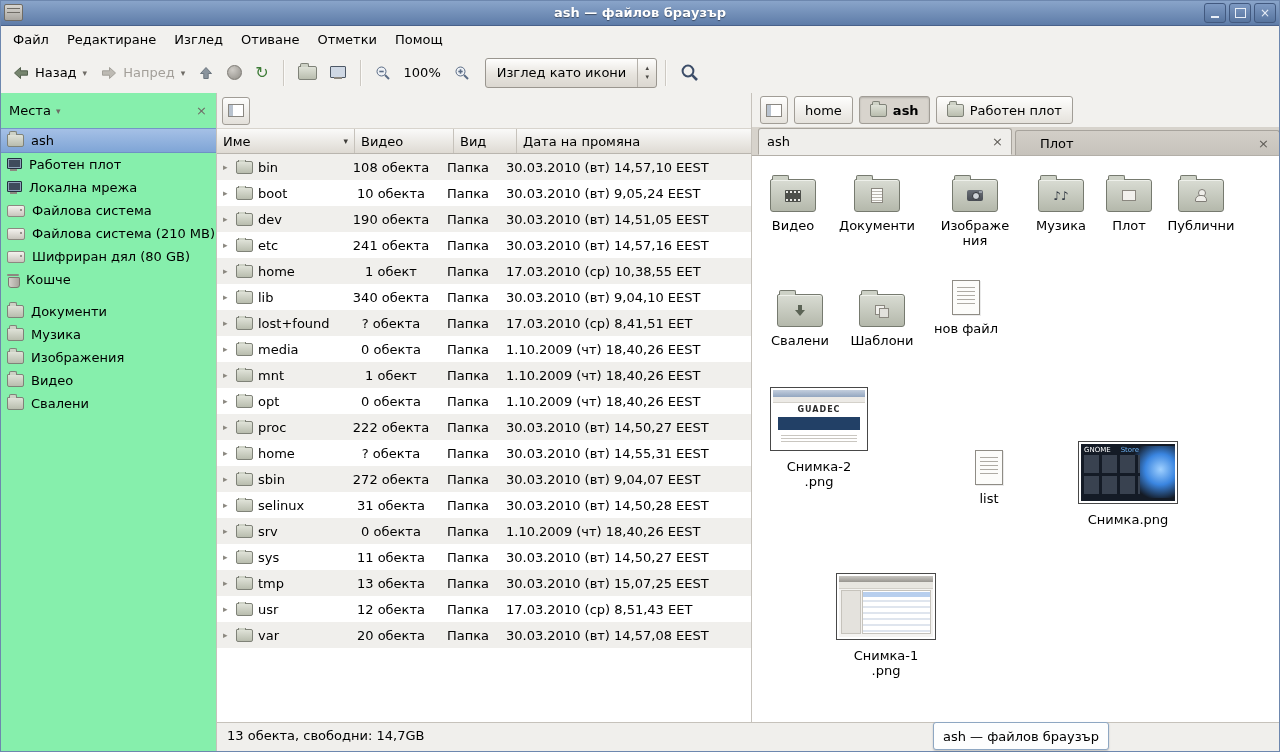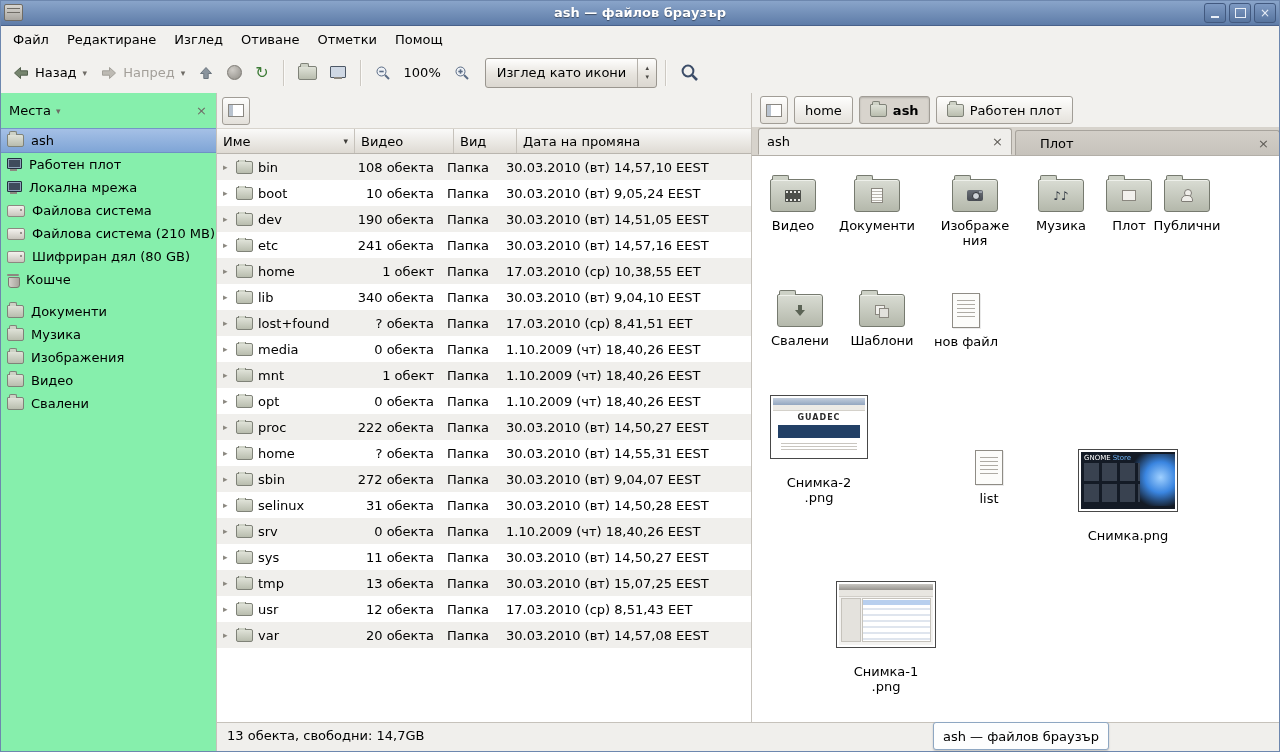--- a/index.html
+++ b/index.html
@@ -78,21 +78,21 @@
   .pane-ico{width:14px;height:11px;border:1px solid #8a8781;background:linear-gradient(90deg,#b9c3cf 0 4px,#fff 4px)}
   .list-head{display:flex;height:24px;background:linear-gradient(#fafaf9,#dedad3);border-bottom:1px solid #b9b5ae;flex:none}
   .hcell{display:flex;align-items:center;padding:0 6px;border-right:1px solid #c6c2bb}
   .hc-name{width:125px}.hc-size{width:86px}.hc-type{width:50px}.hc-date{flex:1;border-right:none}
   .sortcaret{margin-left:auto;font-size:9px;color:#3f3d3a}
   .rows{flex:1;overflow:hidden}
   .lrow{height:26px;display:flex;align-items:center}
   .lrow:nth-child(odd){background:#f0efec}
   .c-name{width:125px;display:flex;align-items:center;gap:5px;padding-left:6px;overflow:hidden}
   .exp{font-size:9px;color:#8a877f;width:8px;flex:none}
-  .c-size{width:86px;text-align:right;padding-right:8px}
+  .c-size{width:86px;text-align:center;padding-right:8px}
   .c-type{width:50px;padding-left:5px}
   .c-date{flex:1;padding-left:9px;white-space:pre}
   .statusbar{position:absolute;left:217px;right:0;top:722px;height:30px;background:#f0efec;
              border-top:1px solid #c6c2bb;padding:5px 10px;z-index:5}
 
   
   .iconpane{position:absolute;left:752px;top:93px;width:528px;height:629px;display:flex;flex-direction:column;background:#fff}
   .pathbar{height:34px;background:#f2f1ee;display:flex;align-items:center;gap:6px;padding:0 8px;flex:none}
   .pbtn{height:26px;display:flex;align-items:center;gap:6px;padding:0 10px;border:1px solid #a19d96;border-radius:3px;
         background:linear-gradient(#fefefd,#e5e2dc)}
@@ -135,35 +135,35 @@
   .emb-copy{width:14px;height:12px;position:relative}
   .emb-copy::before{content:"";position:absolute;left:0;top:0;width:8px;height:8px;background:#f1f0ec;border:1px solid #8a877f}
   .emb-copy::after{content:"";position:absolute;left:4px;top:3px;width:8px;height:8px;background:#e2e1dc;border:1px solid #8a877f}
 
   .bigfile{width:26px;height:33px;background:#fcfcfa;border:1px solid #8f8c85;position:relative;margin:4px auto 0;
            box-shadow:1px 1px 0 rgba(0,0,0,.08)}
   .bigfile::after{content:"";position:absolute;left:4px;right:4px;top:6px;height:20px;
                   background:repeating-linear-gradient(#aeaba4 0 1px,transparent 1px 4px)}
 
   
-  .thumb{margin:16px auto;border:1px solid #484848;background:#fff;padding:2px}
+  .thumb{margin:8px auto;border:1px solid #484848;background:#fff;padding:2px}
   .tinner{position:relative;overflow:hidden}
   .t2{width:92px;height:58px;background:#fff}
   .t2 .bar{position:absolute;left:0;top:0;right:0;height:7px;background:linear-gradient(#c3cedd,#93a6c0)}
   .t2 .mline{position:absolute;left:0;top:7px;right:0;height:5px;background:#eceae6;border-bottom:1px solid #d4d1ca}
   .t2 .gu{position:absolute;left:0;right:0;top:15px;text-align:center;font-size:8px;font-weight:bold;color:#2b2b2b;letter-spacing:1px}
   .t2 .navy{position:absolute;left:5px;right:5px;top:27px;height:13px;background:#224066}
   .t2 .lines{position:absolute;left:8px;right:8px;top:45px;height:9px;background:repeating-linear-gradient(#c9c6c0 0 1px,transparent 1px 3px)}
   .ts{width:94px;height:57px;background:#141b26}
   .ts .glow{position:absolute;right:-8px;top:2px;width:56px;height:52px;
             background:radial-gradient(circle at 60% 45%,#9fd0ff 0,#3a85e0 35%,rgba(20,27,38,0) 70%)}
   .ts .grid{position:absolute;left:3px;top:11px;width:56px;height:42px;background-color:#394250;
             background-image:repeating-linear-gradient(90deg,transparent 0 15px,#141b26 15px 18px),
                              repeating-linear-gradient(transparent 0 18px,#141b26 18px 21px)}
-  .ts .brand{position:absolute;left:3px;top:2px;font-size:7px;color:#fff;display:flex;gap:2px}
+  .ts .brand{position:absolute;left:3px;top:2px;font-size:7px;color:#fff;display:flex;gap:10px}
   .ts .brand .st{color:#6db1f2}
   .t1{width:94px;height:61px;background:#f4f3f1}
   .t1 .tbar{position:absolute;left:0;top:0;right:0;height:6px;background:linear-gradient(#c9c7c2,#989590)}
   .t1 .tools{position:absolute;left:0;top:6px;right:0;height:6px;background:#e8e6e1;border-bottom:1px solid #d1cec8}
   .t1 .side{position:absolute;left:2px;top:14px;width:18px;bottom:3px;background:#e4e2dd;border:1px solid #c6c3bc}
   .t1 .main{position:absolute;left:23px;top:14px;right:2px;bottom:3px;background:#fff;border:1px solid #c6c3bc}
   .t1 .hl{position:absolute;left:24px;top:16px;right:3px;height:5px;background:#b8cfee}
   .t1 .rws{position:absolute;left:24px;top:24px;right:3px;bottom:5px;background:repeating-linear-gradient(#dfe5ee 0 2px,transparent 2px 6px)}
 
   .taskbtn{position:absolute;left:933px;top:722px;width:174px;height:26px;background:#fdfefe;border:1px solid #8ea7c2;
@@ -603,21 +603,21 @@
       <div class="ilabel">Музика</div>
     </div>
     <div class="icell" style="left:337px;top:18px">
       <div class="folder">
           <div class="emb">
             <div class="emb-plain"></div>
           </div>
         </div>
       <div class="ilabel">Плот</div>
     </div>
-    <div class="icell" style="left:395px;top:18px">
+    <div class="icell" style="left:409px;top:18px">
       <div class="folder">
           <div class="emb">
             <div class="emb-person"></div>
           </div>
         </div>
       <div class="ilabel">Публични</div>
     </div>
 
     <div class="icell" style="left:8px;top:133px">
       <div class="folder">
@@ -628,21 +628,21 @@
       <div class="ilabel">Свалени</div>
     </div>
     <div class="icell" style="left:90px;top:133px">
       <div class="folder">
           <div class="emb">
             <div class="emb-copy"></div>
           </div>
         </div>
       <div class="ilabel">Шаблони</div>
     </div>
-    <div class="icell" style="left:174px;top:133px">
+    <div class="icell" style="left:174px;top:120px">
       <div class="bigfile"></div>
       <div class="ilabel">нов файл</div>
     </div>
 
     <div class="icell" style="left:18px;top:223px;width:98px">
       <div class="thumb" style="width:92px">
         <div class="tinner t2">
           <div class="bar"></div>
             <div class="mline"></div>
           <div class="gu">GUADEC</div>

